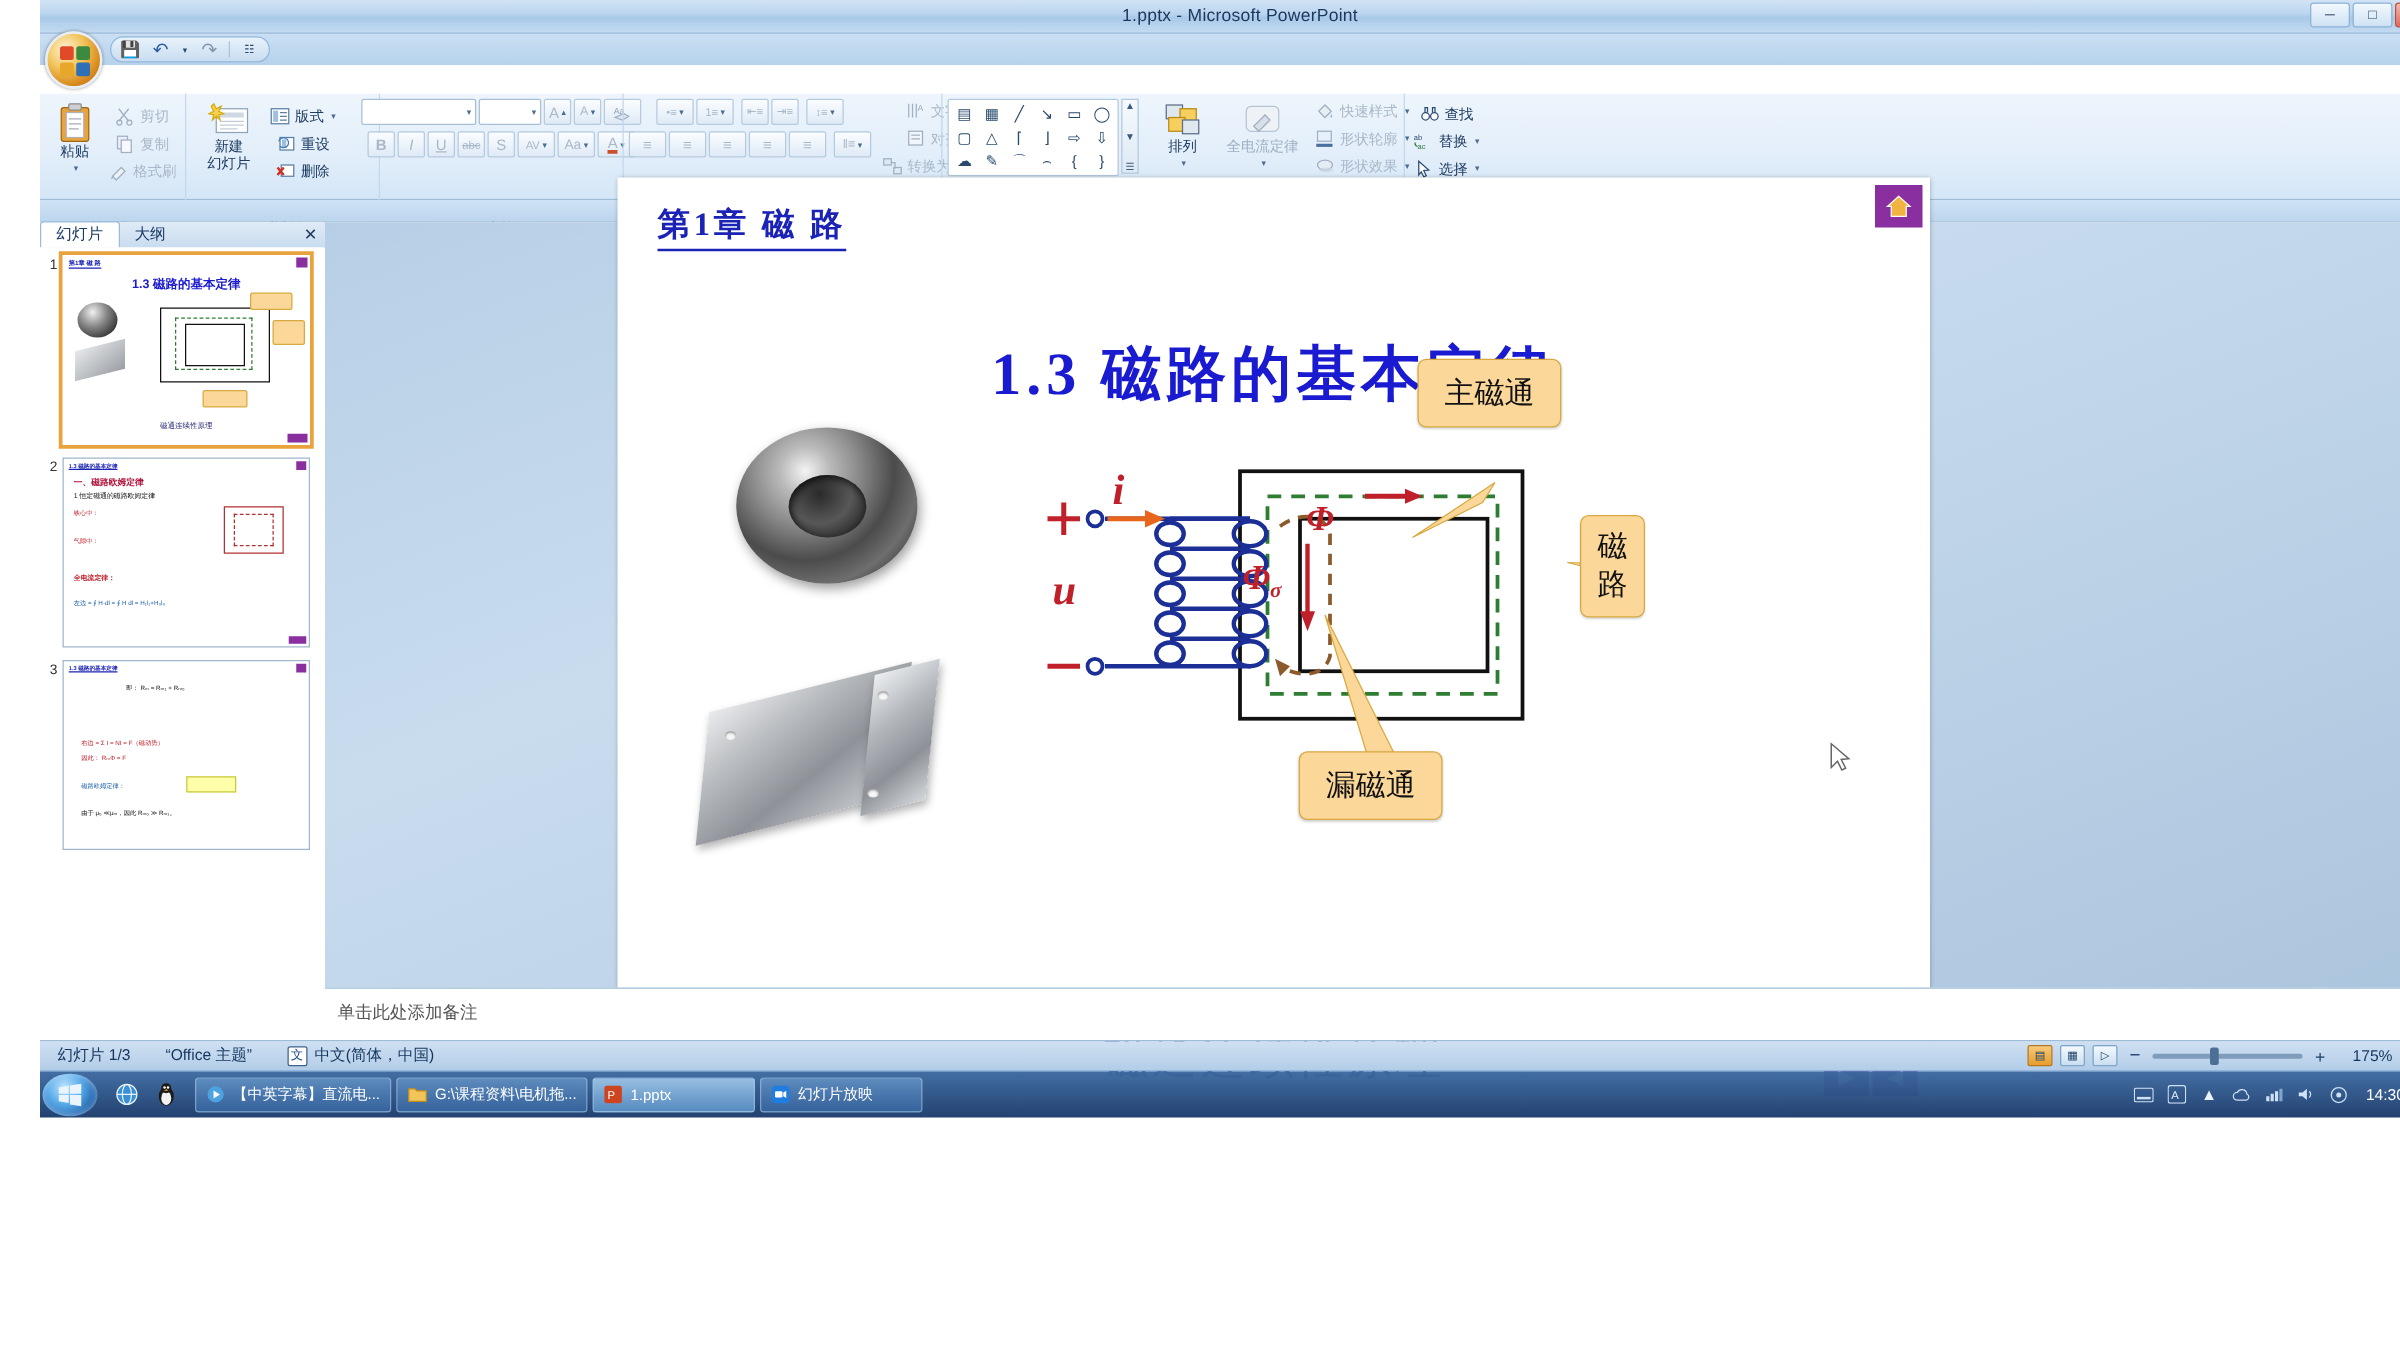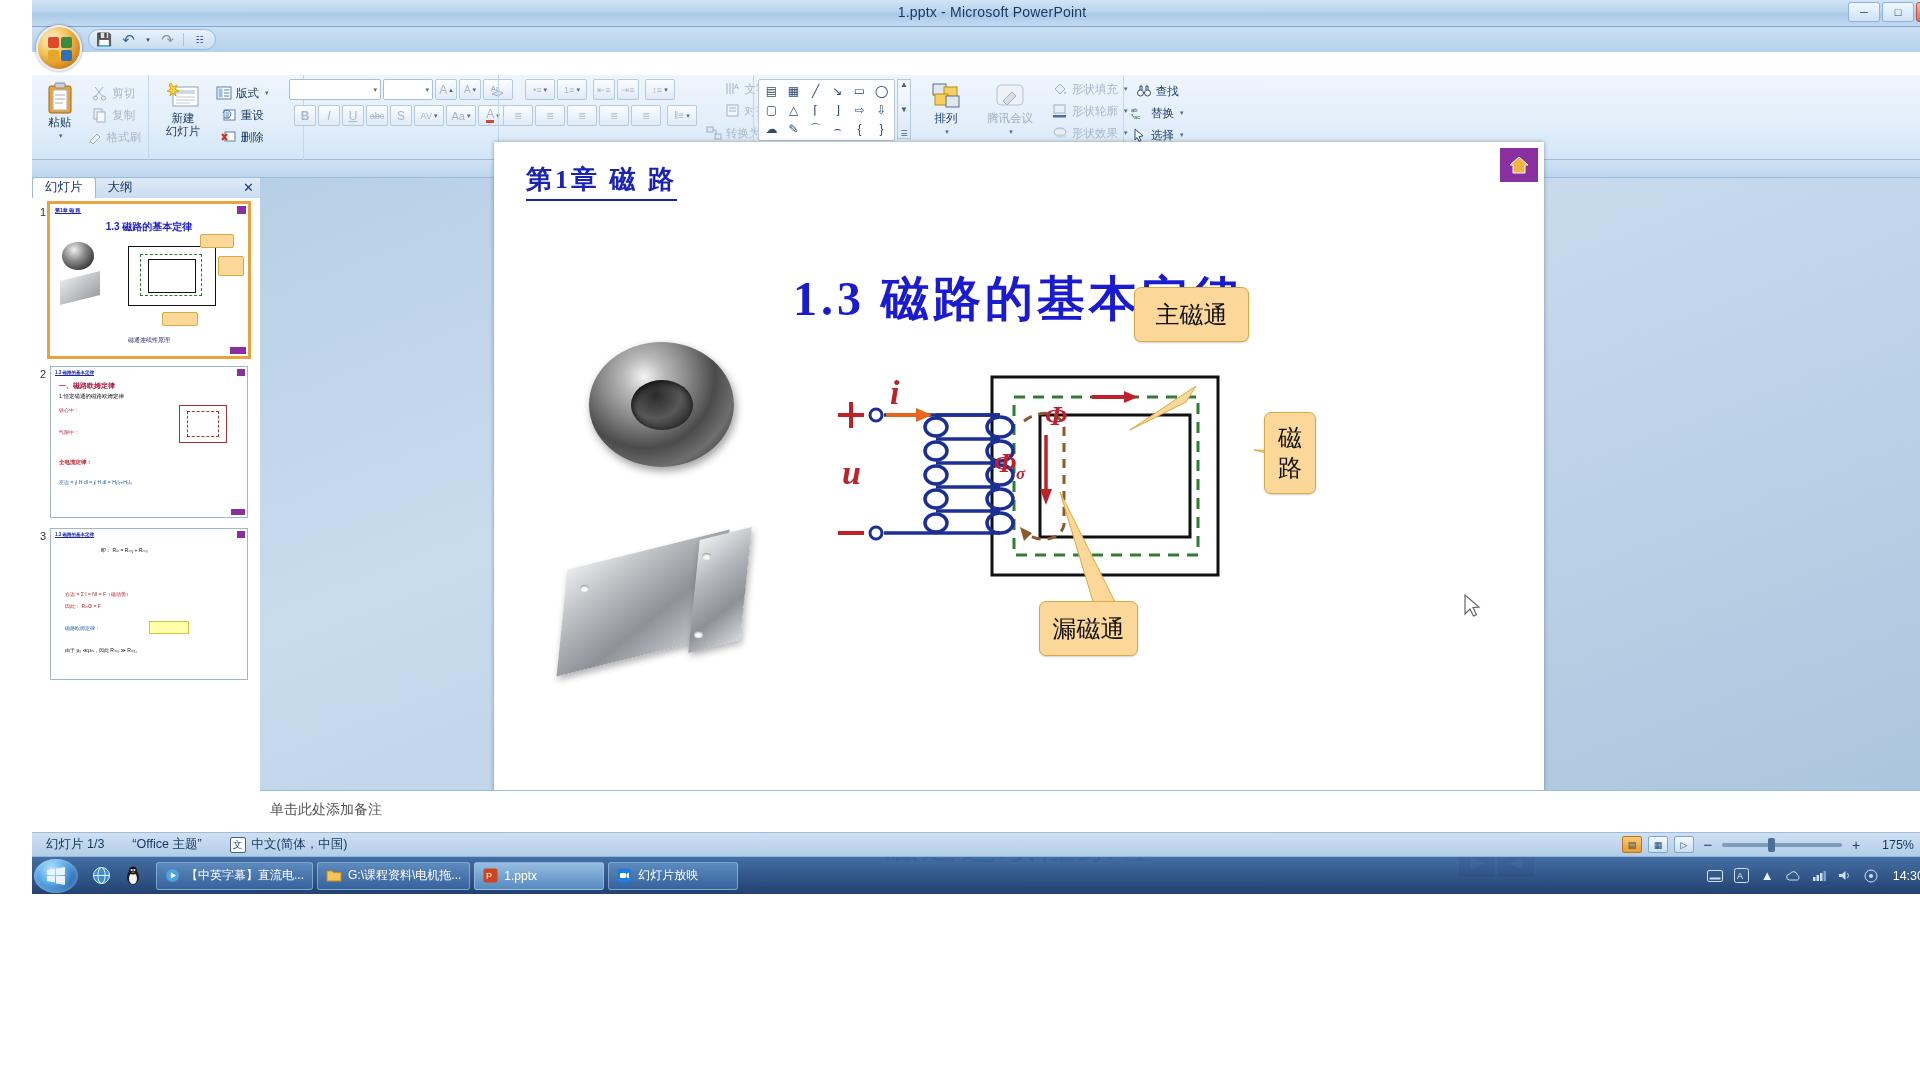--- a/index.html
+++ b/index.html
@@ -560,30 +560,30 @@
             <rect x="16" y="14" width="13" height="11" fill="#dfe7ef" stroke="#5a6f86"></rect>
           </svg>
           <span>排列</span>
           <span class="caret">▾</span>
         </div>
         <div class="bigbtn dis" style="width:66px;margin-left:4px">
           <svg class="ic" style="width:34px;height:30px" viewBox="0 0 34 30">
             <rect x="4" y="3" width="26" height="20" rx="4" fill="#eef2f7" stroke="#b6c4d3"></rect>
             <path d="M10 19l9-9 4 4-9 9z" fill="#d8dfe8" stroke="#9fb0c2"></path>
           </svg>
-          <span>腾讯会议</span>
+          <span>全电流定律</span>
           <span class="caret">▾</span>
         </div>
         <div class="grow" style="margin-left:6px">
           <div class="smallbtn dis">
             <svg class="ic" viewBox="0 0 16 16">
                 <path d="M3 8l5-5 5 5-5 5z" fill="#e9eef4" stroke="#9fb0c2"></path>
                 <path d="M13 10c1 2 1 3 0 3s-1-1 0-3z" fill="#8fb8dd"></path>
               </svg>
-            <span>形状填充</span>
+            <span>快速样式</span>
               <span class="caret">▾</span>
           </div>
           <div class="smallbtn dis">
             <svg class="ic" viewBox="0 0 16 16">
                 <rect x="2" y="2" width="11" height="8" fill="none" stroke="#9fb0c2"></rect>
                 <rect x="1" y="12" width="13" height="2.5" fill="#4a6f9c"></rect>
               </svg>
             <span>形状轮廓</span>
               <span class="caret">▾</span>
           </div>
@@ -787,21 +787,21 @@
         <polygon points="126,190 190,318 164,316" fill="#fbd89a" stroke="#d8a93f" stroke-width="1"></polygon>
       </svg>
 
       <div class="callout" style="left:640px;top:145px;width:115px;height:55px">主磁通</div>
 
       <div class="callout" style="left:770px;top:270px;width:52px;height:82px;flex-direction:column">
         <span>磁</span>
         <span>路</span>
       </div>
 
-      <div class="callout" style="left:545px;top:459px;width:99px;height:55px">漏磁通</div>
+      <div class="callout" style="left:545px;top:459px;width:115px;height:55px">漏磁通</div>
 
       <div class="s-bottom">磁通连续性原理</div>
 
       <div class="navbtns">
         <div class="navbtn">▶</div>
         <div class="navbtn">◀</div>
       </div>
     </div>
 
     <svg style="position:absolute;left:1204px;top:416px;width:20px;height:26px" viewBox="0 0 20 26">

